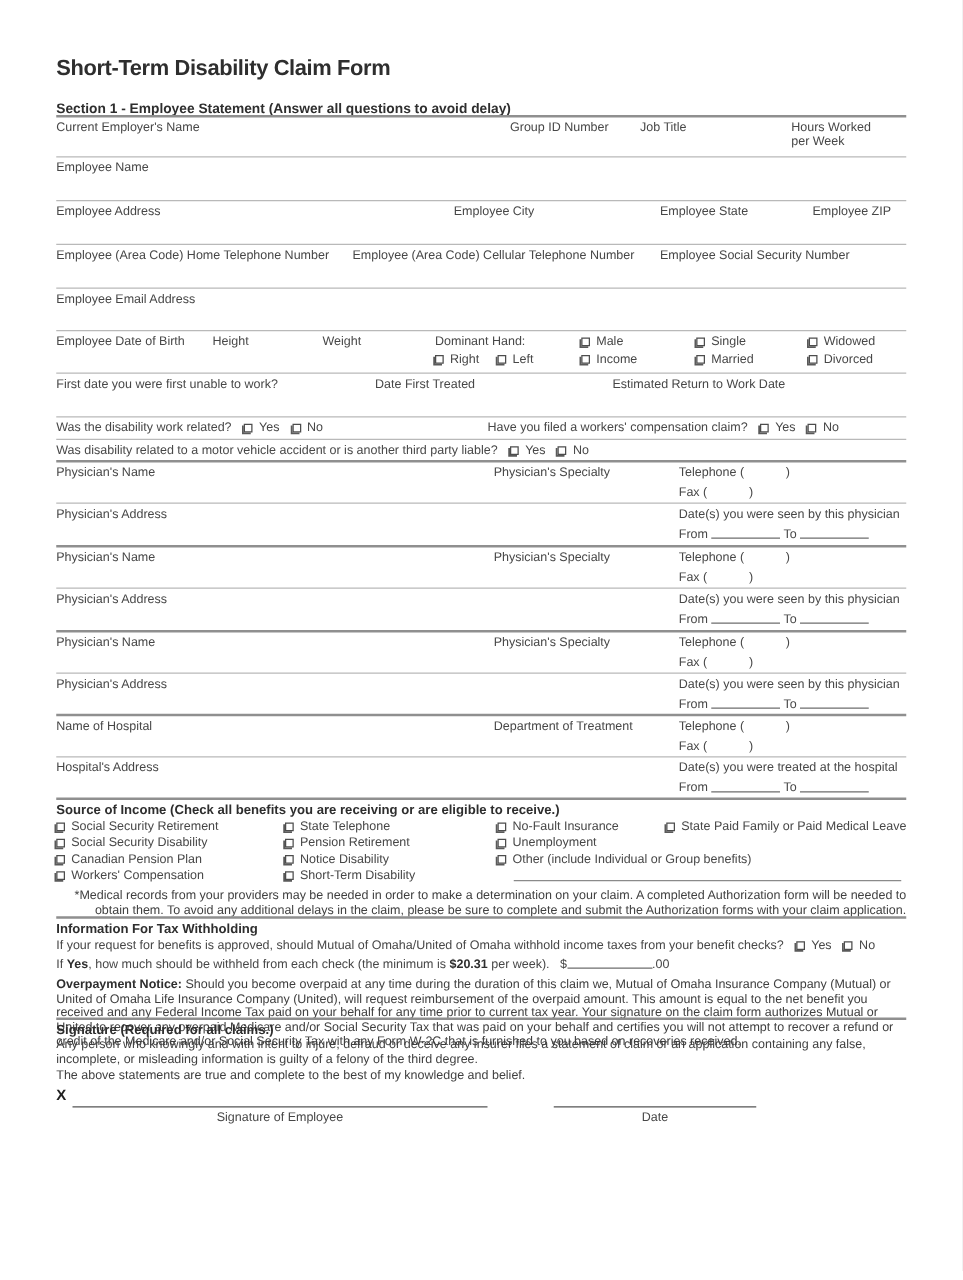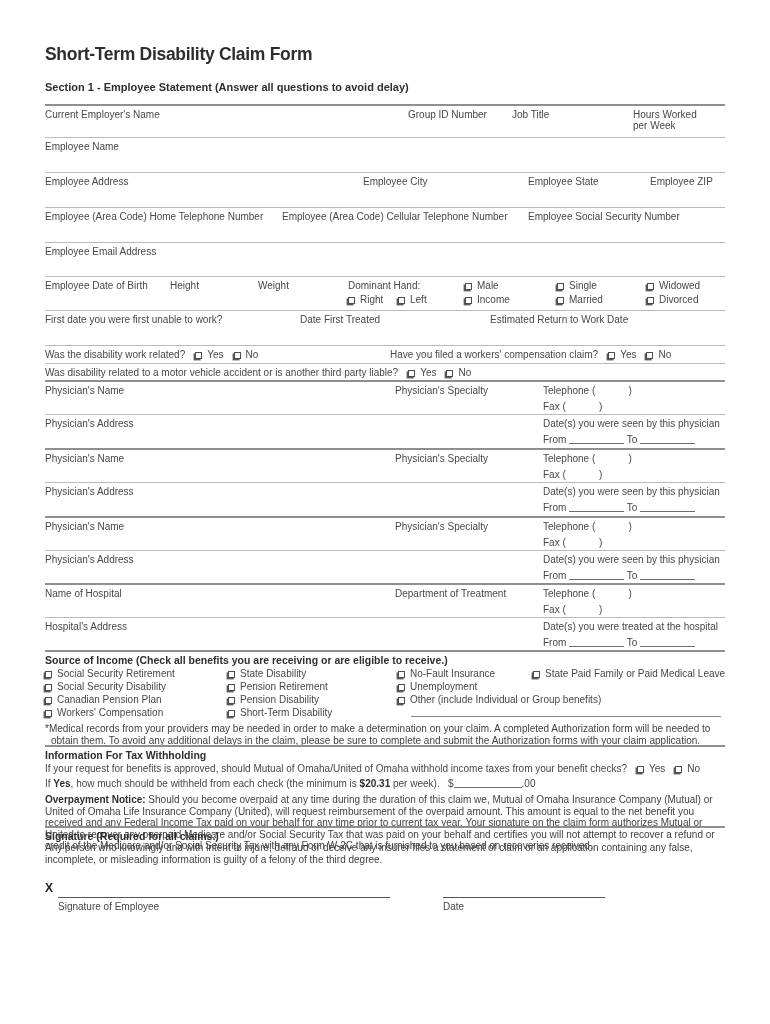--- a/index.html
+++ b/index.html
@@ -10,47 +10,47 @@
     margin:0 auto;
   }
   .title {
     position:absolute; left:45px; top:44px; font-size:17.5px; font-weight:bold;
     color:#2e2e2e; letter-spacing:-0.3px;
   }
   .section-heading {
     position:absolute; left:45px; top:81px; font-size:11px; font-weight:bold;
     color:#2e2e2e;
   }
-  .form-body { position:absolute; left:45px; top:104px; width:680px;text-decoration:underline; }
+  .form-body { position:absolute; left:45px; top:92px; width:680px;text-decoration:underline; }
   .row { position:relative; border-top:1px solid #b9b9b9; }
   .row.strong { border-top:2px solid #8f8f8f; }
   .h17{height:17px}.h18{height:18px}.h33{height:33px}.h34{height:34px}
   .h35{height:35px}.h45{height:45px}.h95{height:95px}.h101{height:81px}.h100{height:100px}
   .cell { position:absolute; top:3px; font-size:10px; color:#474747; white-space:nowrap; }
   .cell.wrap { white-space:normal; }
   .pre { white-space:pre; }
   .b { font-weight:bold; color:#2e2e2e; }
   .opt { position:absolute; font-size:10px; color:#474747; white-space:nowrap; }
   .cb {
     display:inline-block; width:7px; height:7px; border:1px solid #4d4d4d;
     box-shadow:-1.4px 1.4px 0 0 #5a5a5a; background:#fff; margin-right:5px;
     vertical-align:-1px;
   }
   .cb.inl { margin-left:10px; }
   .fill { display:inline-block; border-bottom:1px solid #6e6e6e; height:9px; vertical-align:-1px; }
   .w55 { width:55px; } .w68 { width:68px; }
   .para { position:absolute; font-size:10px; line-height:11.5px; color:#3f3f3f; width:680px; }
-  .hang { padding-left:6px; text-indent:-6px; }
+  .hang { padding-left:6px; text-indent:-6px;text-align:right; }
   .sec-head { position:absolute; top:2px; left:0; font-size:10.5px; font-weight:bold; color:#2e2e2e; }
   .income-col { position:absolute; top:16px; font-size:10px; color:#474747; }
   .income-item { height:13px; white-space:nowrap; }
   .other-line { border-bottom:1px solid #8a8a8a; width:310px; height:10px; margin-left:13px; }
   .xmark { position:absolute; left:0; top:53px; font-size:12px; font-weight:bold; color:#222; }
   .sigline { position:absolute; top:58px; height:12px; border-bottom:1px solid #555; }
-  .under-label { position:absolute; top:73px; font-size:10px; color:#474747; text-align:left; }
+  .under-label { position:absolute; top:73px; font-size:10px; color:#474747; text-align:center; }
 </style>
 </head>
 <body>
 
 <div class="page">
   <div class="title">Short-Term Disability Claim Form</div>
   <div class="section-heading">Section 1 - Employee Statement (Answer all questions to avoid delay)</div>
 
   <div class="form-body">
 
@@ -169,23 +169,23 @@
 
     <div class="row h95 strong">
       <span class="sec-head"><span class="b">Source of Income</span><span> (Check all benefits you are receiving or are eligible to receive.)</span></span>
       <div class="income-col" style="left:0">
         <div class="income-item"><span class="cb"></span><span>Social Security Retirement</span></div>
         <div class="income-item"><span class="cb"></span><span>Social Security Disability</span></div>
         <div class="income-item"><span class="cb"></span><span>Canadian Pension Plan</span></div>
         <div class="income-item"><span class="cb"></span><span>Workers' Compensation</span></div>
       </div>
       <div class="income-col" style="left:183px">
-        <div class="income-item"><span class="cb"></span><span>State Disability</span></div>
+        <div class="income-item"><span class="cb"></span><span>State Telephone</span></div>
         <div class="income-item"><span class="cb"></span><span>Pension Retirement</span></div>
-        <div class="income-item"><span class="cb"></span><span>Pension Disability</span></div>
+        <div class="income-item"><span class="cb"></span><span>Notice Disability</span></div>
         <div class="income-item"><span class="cb"></span><span>Short-Term Disability</span></div>
       </div>
       <div class="income-col" style="left:353px">
         <div class="income-item"><span class="cb"></span><span>No-Fault Insurance</span></div>
         <div class="income-item"><span class="cb"></span><span>Unemployment</span></div>
         <div class="income-item"><span class="cb"></span><span>Other (include Individual or Group benefits)</span></div>
         <div class="other-line"></div>
       </div>
       <div class="income-col" style="left:488px">
         <div class="income-item"><span class="cb"></span><span>State Paid Family or Paid Medical Leave</span></div>
@@ -200,20 +200,21 @@
       </span>
       <span class="cell" style="left:0;top:31px">
         <span>If </span><span class="b">Yes</span><span>, how much should be withheld from each check (the minimum is </span><span class="b">$20.31</span><span class="pre"> per week).   $</span><span class="fill w68"></span><span>.00</span>
       </span>
       <div class="para" style="top:47px"><span class="b">Overpayment Notice:</span><span> Should you become overpaid at any time during the duration of this claim we, Mutual of Omaha Insurance Company (Mutual) or United of Omaha Life Insurance Company (United), will request reimbursement of the overpaid amount. This amount is equal to the net benefit you received and any Federal Income Tax paid on your behalf for any time prior to current tax year. Your signature on the claim form authorizes Mutual or United to recover any overpaid Medicare and/or Social Security Tax that was paid on your behalf and certifies you will not attempt to recover a refund or credit of the Medicare and/or Social Security Tax with any Form W-2C that is furnished to you based on recoveries received.</span></div>
     </div>
 
     <div class="row h100 strong">
       <span class="sec-head">Signature (Required for all claims.)</span>
       <div class="para" style="top:14px">Any person who knowingly and with intent to injure, defraud or deceive any insurer files a statement of claim or an application containing any false, incomplete, or misleading information is guilty of a felony of the third degree.</div>
+      <div class="para" style="top:39px">The above statements are true and complete to the best of my knowledge and belief.</div>
       <span class="xmark">X</span>
       <div class="sigline" style="left:13px;width:332px"></div>
       <div class="sigline" style="left:398px;width:162px"></div>
       <div class="under-label" style="left:13px;width:332px">Signature of Employee</div>
       <div class="under-label" style="left:398px;width:162px">Date</div>
     </div>
 
   </div>
 </div>
 

